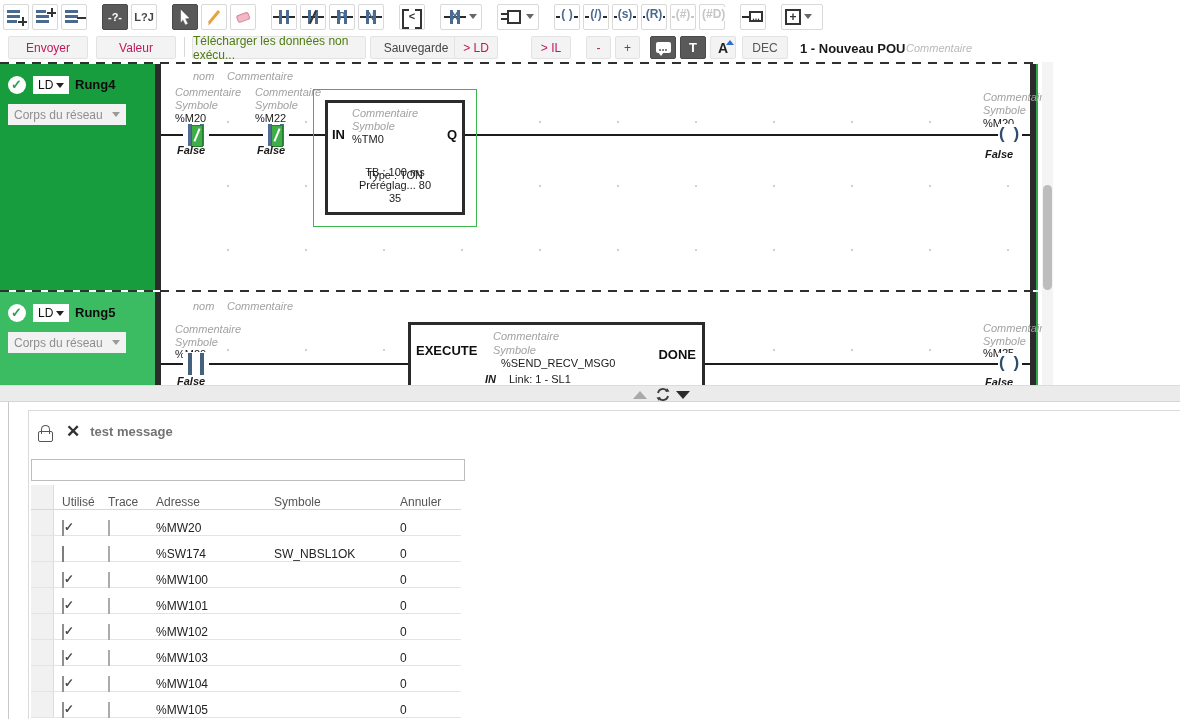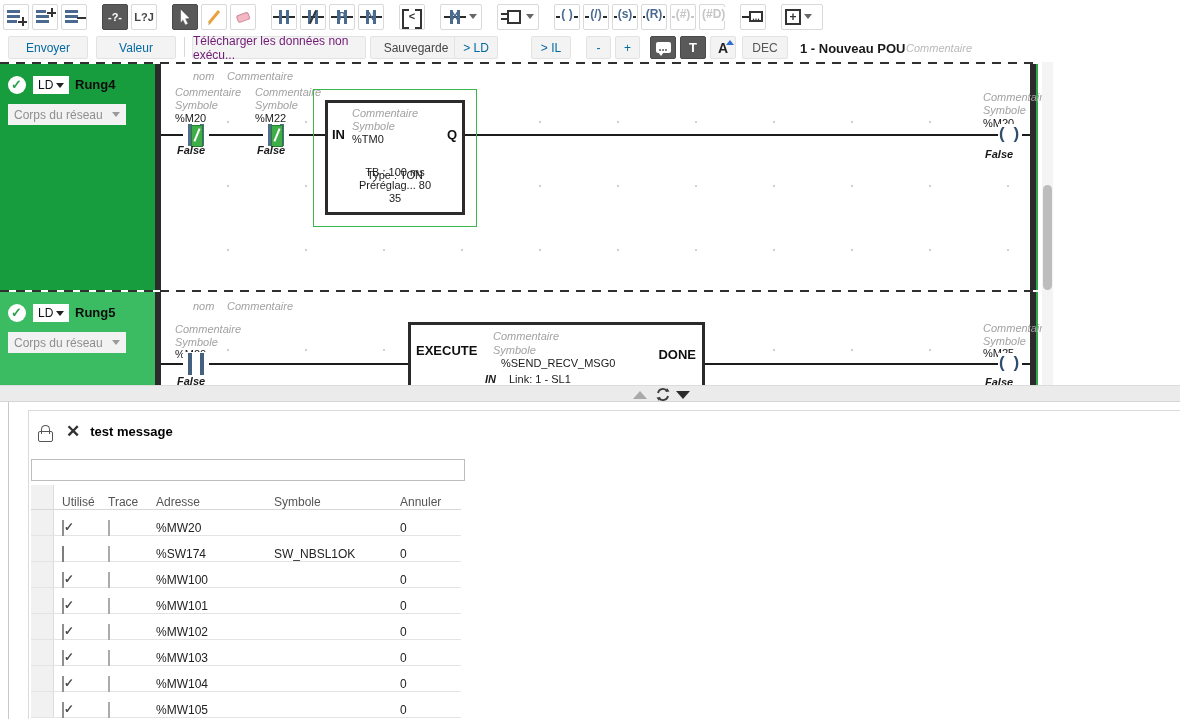--- a/index.html
+++ b/index.html
@@ -30,21 +30,21 @@
   .plus9 b,.plus9 u{position:absolute;background:#333;display:block;}
   .plus9 b{left:4px;top:0;width:2px;height:9px;}
   .plus9 u{left:0;top:4px;width:9px;height:2px;}
   .brk{position:absolute;top:2px;width:5px;height:16px;border:2px solid #333;}
   .brk.l{left:1px;border-right:none;}
   .brk.r{right:1px;border-left:none;}
   
   #tb2{position:absolute;left:0;top:33px;width:1180px;height:29px;background:#fff;}
   .b2{position:absolute;top:3px;height:23px;background:#f3f3f3;border:1px solid #e3e3e3;border-radius:2px;
       font-size:12px;display:flex;align-items:center;justify-content:center;box-sizing:border-box;color:#5a5a5a;}
-  .b2.gr{color:#0369a1;}
+  .b2.gr{color:#be185d;}
   .b2.dark{background:#595959;border-color:#4a4a4a;color:#fff;}
   .vsep{position:absolute;top:4px;width:1px;height:20px;background:#d8d8d8;}
   #pou-title{position:absolute;left:800px;top:8px;font-size:13px;font-weight:bold;color:#1a1a1a;}
   #pou-comment{position:absolute;left:906px;top:9px;font-size:11px;font-style:italic;color:#b9b9b9;}
   .bubble{position:relative;width:15px;height:11px;background:#fff;border-radius:2px;}
   .bubble i{position:absolute;bottom:2px;width:2px;height:2px;background:#595959;border-radius:50%;}
   .bubble i:nth-child(1){left:3px}.bubble i:nth-child(2){left:6px}.bubble i:nth-child(3){left:9px}
   .bubble::after{content:"";position:absolute;left:2px;bottom:-3px;border-left:3px solid transparent;border-right:3px solid transparent;border-top:4px solid #fff;}
   .ticon{font-weight:bold;color:#fff;font-size:13px;}
   .aicon{font-weight:bold;color:#222;font-size:14px;position:relative;}
@@ -90,21 +90,21 @@
   
   #splitter{position:absolute;left:0;top:385px;width:1180px;height:17px;background:#ebebeb;border-top:1px solid #dcdcdc;border-bottom:1px solid #d6d6d6;box-sizing:border-box;}
   .tri-up{position:absolute;left:633px;top:5px;width:0;height:0;border-left:7px solid transparent;border-right:7px solid transparent;border-bottom:8px solid #a9a9a9;}
   .tri-down{position:absolute;left:676px;top:5px;width:0;height:0;border-left:7px solid transparent;border-right:7px solid transparent;border-top:8px solid #2b2b2b;}
   #sync{position:absolute;left:655px;top:1px;}
   
   #bottom{position:absolute;left:0;top:402px;width:1180px;height:317px;background:#fff;}
   #bottom .leftrule{position:absolute;left:8px;top:0;bottom:0;width:1px;background:#c9c9c9;}
   #watch{position:absolute;left:28px;top:8px;width:1152px;height:309px;border-left:1px solid #dadada;border-top:1px solid #dadada;}
   .w-head{position:absolute;left:8px;top:12px;display:flex;align-items:center;}
-  .w-title{font-size:13px;font-weight:bold;color:#000000;margin-left:10px;}
+  .w-title{font-size:13px;font-weight:bold;color:#737373;margin-left:10px;}
   .xicon{font-size:17px;font-weight:bold;color:#333;margin-left:14px;line-height:1;}
   #w-input{position:absolute;left:2px;top:48px;width:424px;height:20px;border:1px solid #bdbdbd;background:#fff;font-size:12px;padding:0 4px;}
   #wtable{position:absolute;left:2px;top:74px;width:430px;}
   .throw{display:flex;height:25px;align-items:flex-end;border-bottom:1px solid #e4e4e4;}
   .throw.hd{height:24px;border-bottom:1px solid #d8d8d8;color:#555;}
   .c-sel{width:22px;align-self:stretch;background:#f1f1f1;border-right:1px solid #dcdcdc;}
   .c-use{width:48px;text-align:left;padding-left:8px;box-sizing:border-box;}
   .c-trc{width:46px;padding-left:6px;box-sizing:border-box;}
   .c-adr{width:122px;padding-left:8px;box-sizing:border-box;margin-top:16px;}
   .c-sym{width:124px;padding-left:4px;box-sizing:border-box;}
@@ -269,21 +269,21 @@
     <div class="tbtn wide">
       <span style="width:16px;height:16px;border:2px solid #333;display:flex;align-items:center;justify-content:center;font-weight:bold;color:#333;box-sizing:border-box">+</span>
       <span class="dar"></span>
     </div>
   </div>
 
   <div id="tb2">
     <div class="b2 gr" style="left:8px;width:80px">Envoyer</div>
     <div class="b2 gr" style="left:96px;width:80px">Valeur</div>
     <span class="vsep" style="left:184px"></span>
-    <div class="b2" style="left:192px;width:174px;color:#701a75">Télécharger les données non exécu...</div>
+    <div class="b2" style="left:192px;width:174px;color:#4d7c0f">Télécharger les données non exécu...</div>
     <div class="b2" style="left:370px;width:92px;color:#454545">Sauvegarde</div>
     <span class="vsep" style="left:470px"></span>
     <div class="b2 gr" style="left:454px;width:44px">&gt; LD</div>
     <div class="b2 gr" style="left:531px;width:40px">&gt; IL</div>
     <div class="b2 gr" style="left:586px;width:25px">-</div>
     <div class="b2 gr" style="left:615px;width:25px">+</div>
     <div class="b2 dark" style="left:650px;width:26px">
         <span class="bubble">
           <i></i>
           <i></i>

